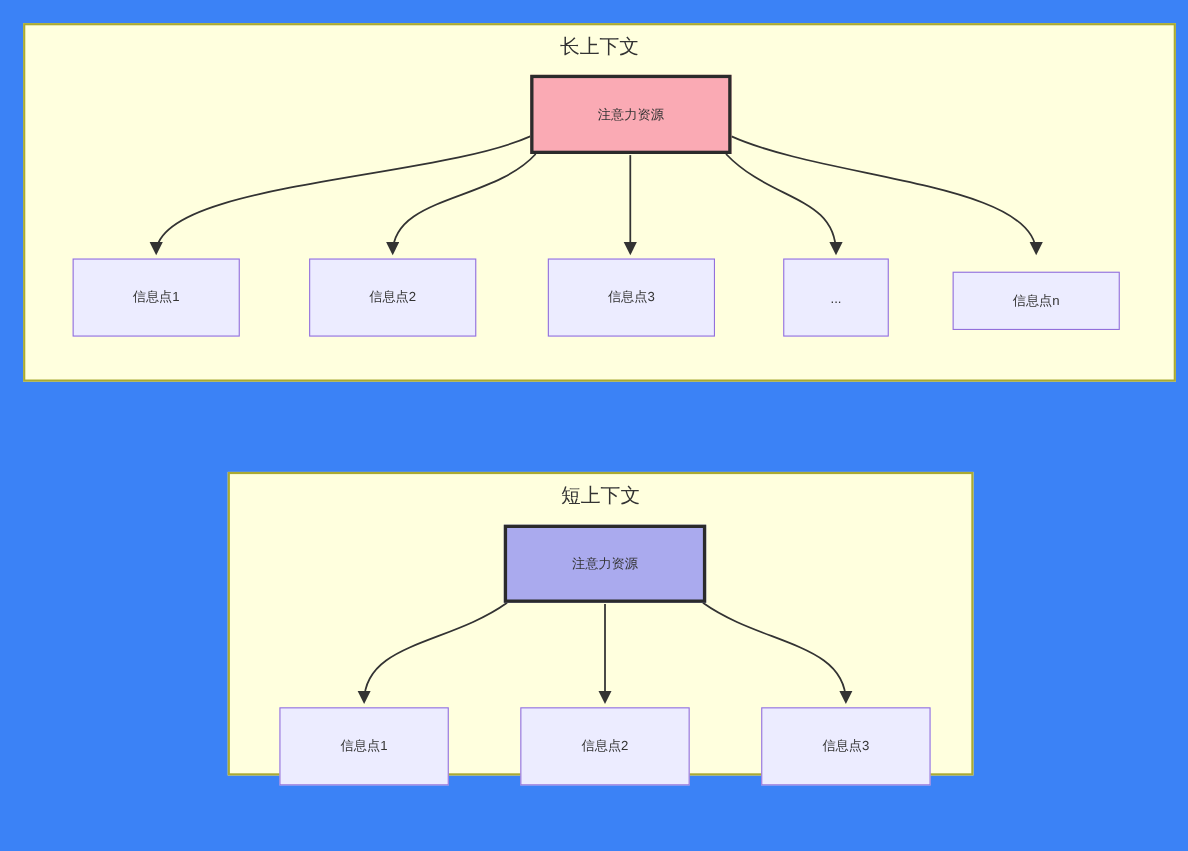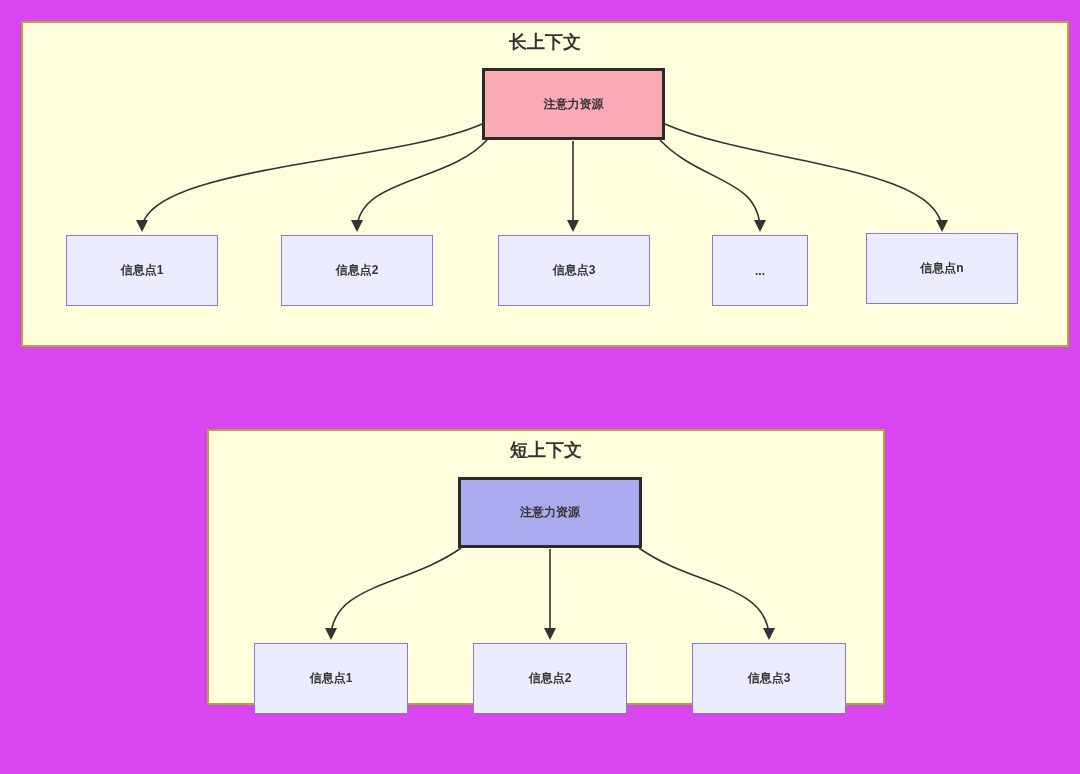--- a/index.html
+++ b/index.html
@@ -1,24 +1,23 @@
 <!DOCTYPE html>
 <html><head>
 <meta charset="utf-8">
 <style>
   html, body { margin: 0; padding: 0; background: #ffffff; }
   .stage {
     position: relative;
     width: 1080px;
     height: 774px;
-    background: #d946ef;
+    background: #3b82f6;
     font-family: "Liberation Sans", "DejaVu Sans", sans-serif;
     color: #333333;
     overflow: hidden;
-    font-weight: bold;
   }
   .cluster {
     position: absolute;
     background: #ffffde;
     border: 2px solid #aaaa33;
     box-sizing: border-box;
   }
   .cluster-title {
     position: absolute;
     top: 7px;
@@ -59,21 +58,21 @@
   .node.root-long  { background: #faaab4; }
   .node.root-short { background: #aaaaee; }
 
   
   .cluster-long  { left: 21px;  top: 21px;  width: 1048px; height: 326px; }
   .root-long     { left: 482px; top: 68px;  width: 183px;  height: 72px; }
   .t1   { left: 66px;  top: 235px; width: 152px; height: 71px; }
   .t2   { left: 281px; top: 235px; width: 152px; height: 71px; }
   .t3   { left: 498px; top: 235px; width: 152px; height: 71px; }
   .tdot { left: 712px; top: 235px; width: 96px;  height: 71px; }
-  .tn   { left: 866px; top: 233px; width: 152px; height: 71px; }
+  .tn   { left: 866px; top: 247px; width: 152px; height: 53px; }
 
   
   .cluster-short { left: 207px; top: 429px; width: 678px; height: 276px; }
   .root-short    { left: 458px; top: 477px; width: 184px; height: 71px; }
   .s1 { left: 254px; top: 643px; width: 154px; height: 71px; }
   .s2 { left: 473px; top: 643px; width: 154px; height: 71px; }
   .s3 { left: 692px; top: 643px; width: 154px; height: 71px; }
 </style>
 </head>
 <body>

